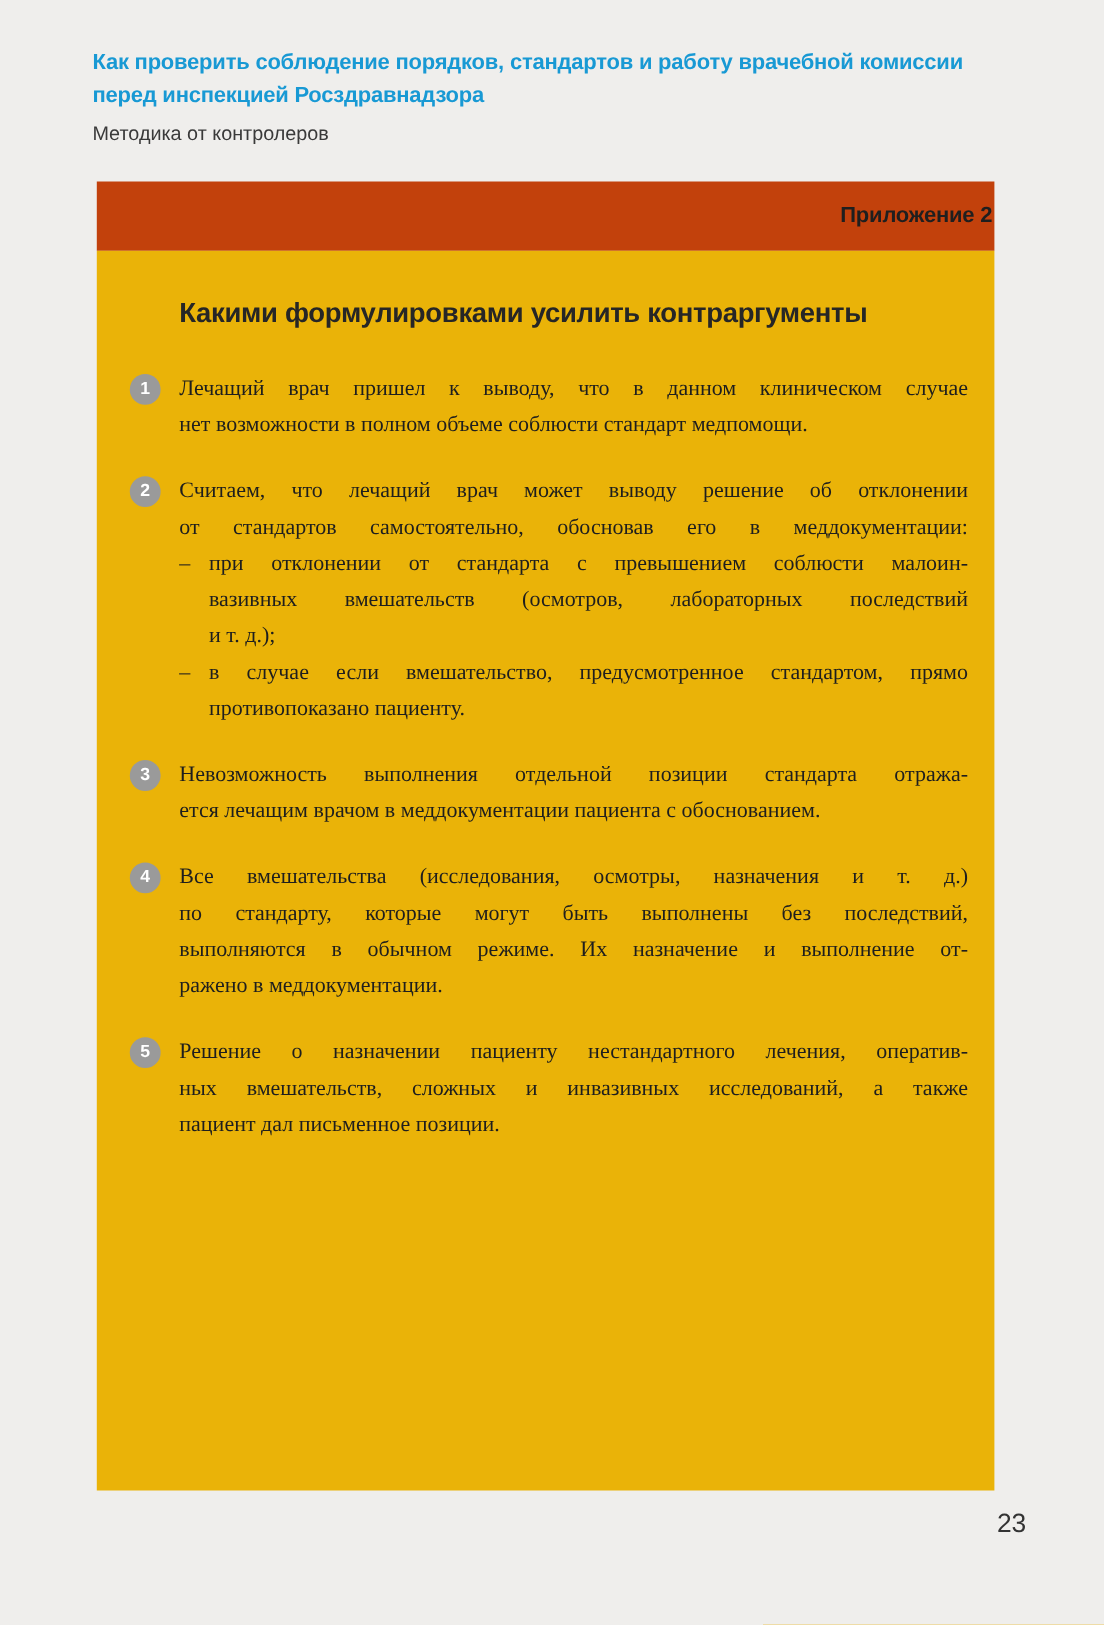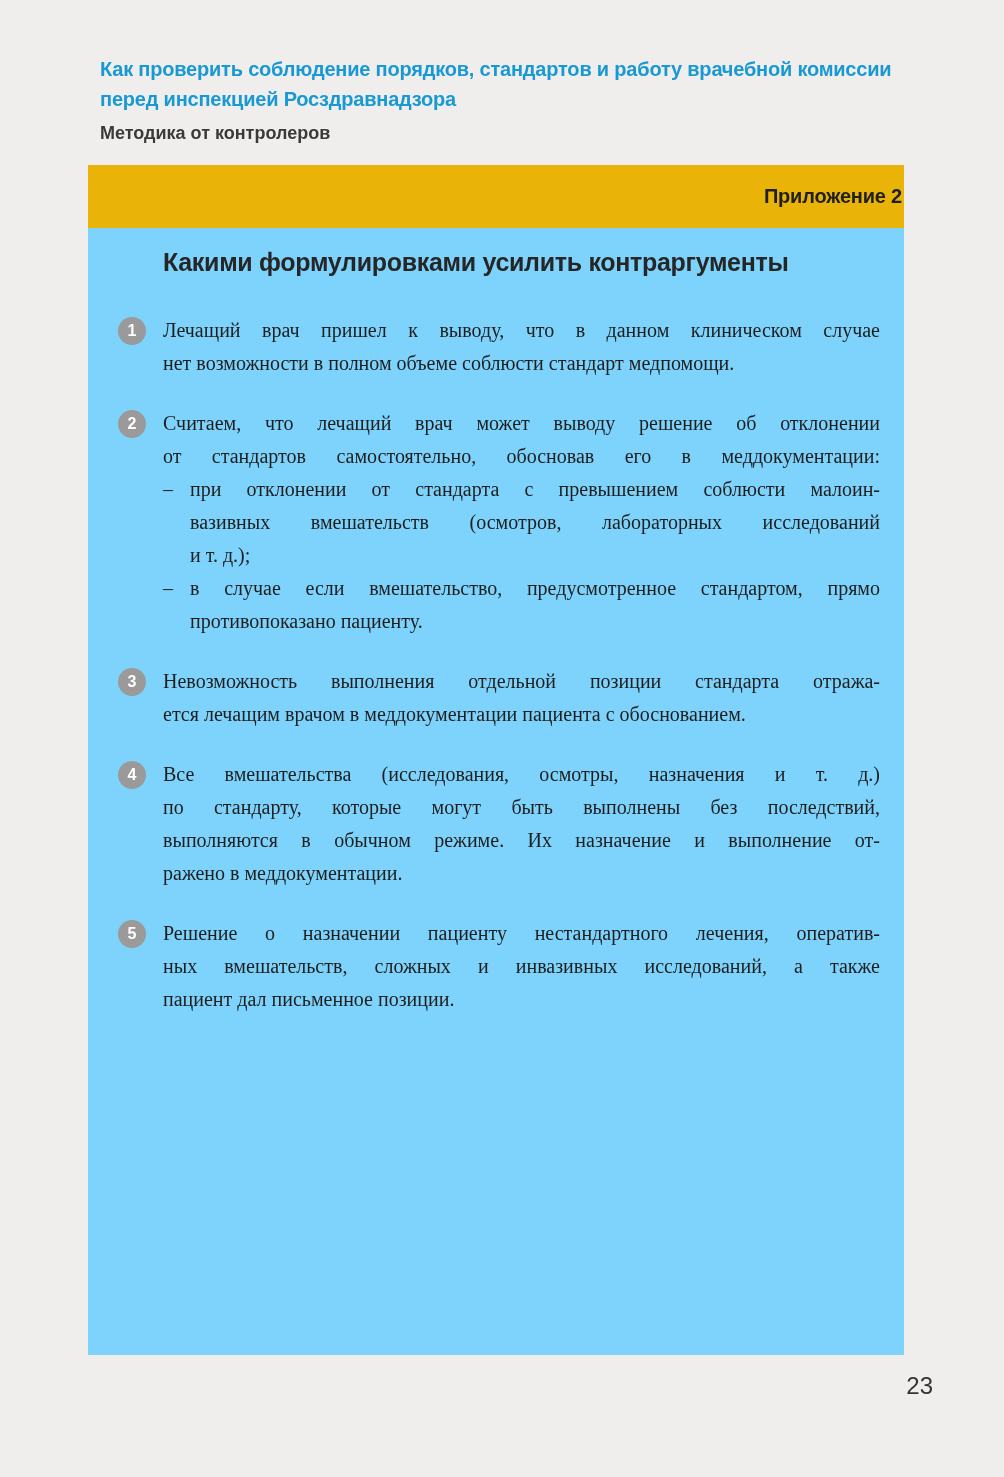--- a/index.html
+++ b/index.html
@@ -12,68 +12,67 @@
     position: relative;
     background: #efeeec;
     font-family: "Liberation Sans", sans-serif;
     color: #1e1e1e;
     overflow: hidden;
   }
 
   
   .page-header {
     position: absolute;
-    left: 100px;
+    left: 84px;
     top: 42px;
     width: 840px;
-    margin-top: 12px;
   }
   .page-header .title-line {
     font-weight: bold;
     font-size: 20px;
     line-height: 30px;
     letter-spacing: -0.2px;
   }
   .page-header .subtitle {
     margin-top: 7px;
     font-size: 18px;
     line-height: 24px;
-    font-weight: bold;
+    font-weight: normal;
     color: #3a3a3a;
   }
 
   
   .appendix-band {
     position: absolute;
     left: 88px;
     top: 165px;
     width: 816px;
     height: 63px;
-    background: #eab308;
+    background: #c2410c;
     box-sizing: border-box;
     display: flex;
     align-items: center;
     justify-content: flex-end;
     padding-right: 2px;
     font-weight: bold;
     font-size: 20px;
     color: #1f1f1f;
     letter-spacing: -0.2px;
   }
 
   
   .card {
     position: absolute;
     left: 88px;
     top: 228px;
     width: 816px;
     height: 1127px;
-    background: #7dd3fc;
+    background: #eab308;
     box-sizing: border-box;
-    padding: 19px 24px 0 75px;
+    padding: 42px 24px 0 75px;
   }
   .card-heading {
     font-family: "Liberation Sans", sans-serif;
     font-weight: bold;
     font-size: 25px;
     line-height: 30px;
     letter-spacing: -0.3px;
     color: #262626;
     margin: 0 0 37px 0;
   }
@@ -158,21 +157,21 @@
         <div class="tline-last">нет возможности в полном объеме соблюсти стандарт медпомощи.</div>
       </div>
       <div class="item">
         <div class="badge" style="background: rgb(154, 154, 154);">2</div>
         <div class="tline">Считаем, что лечащий врач может выводу решение об отклонении</div>
         <div class="tline">от стандартов самостоятельно, обосновав его в меддокументации:</div>
         <div class="bullet">
           <span class="dash">–</span>
           <div class="bullet-lines">
             <div class="tline">при отклонении от стандарта с превышением соблюсти малоин-</div>
-            <div class="tline">вазивных вмешательств (осмотров, лабораторных исследований</div>
+            <div class="tline">вазивных вмешательств (осмотров, лабораторных последствий</div>
             <div class="tline-last">и т. д.);</div>
           </div>
         </div>
         <div class="bullet">
           <span class="dash">–</span>
           <div class="bullet-lines">
             <div class="tline">в случае если вмешательство, предусмотренное стандартом, прямо</div>
             <div class="tline-last">противопоказано пациенту.</div>
           </div>
         </div>

